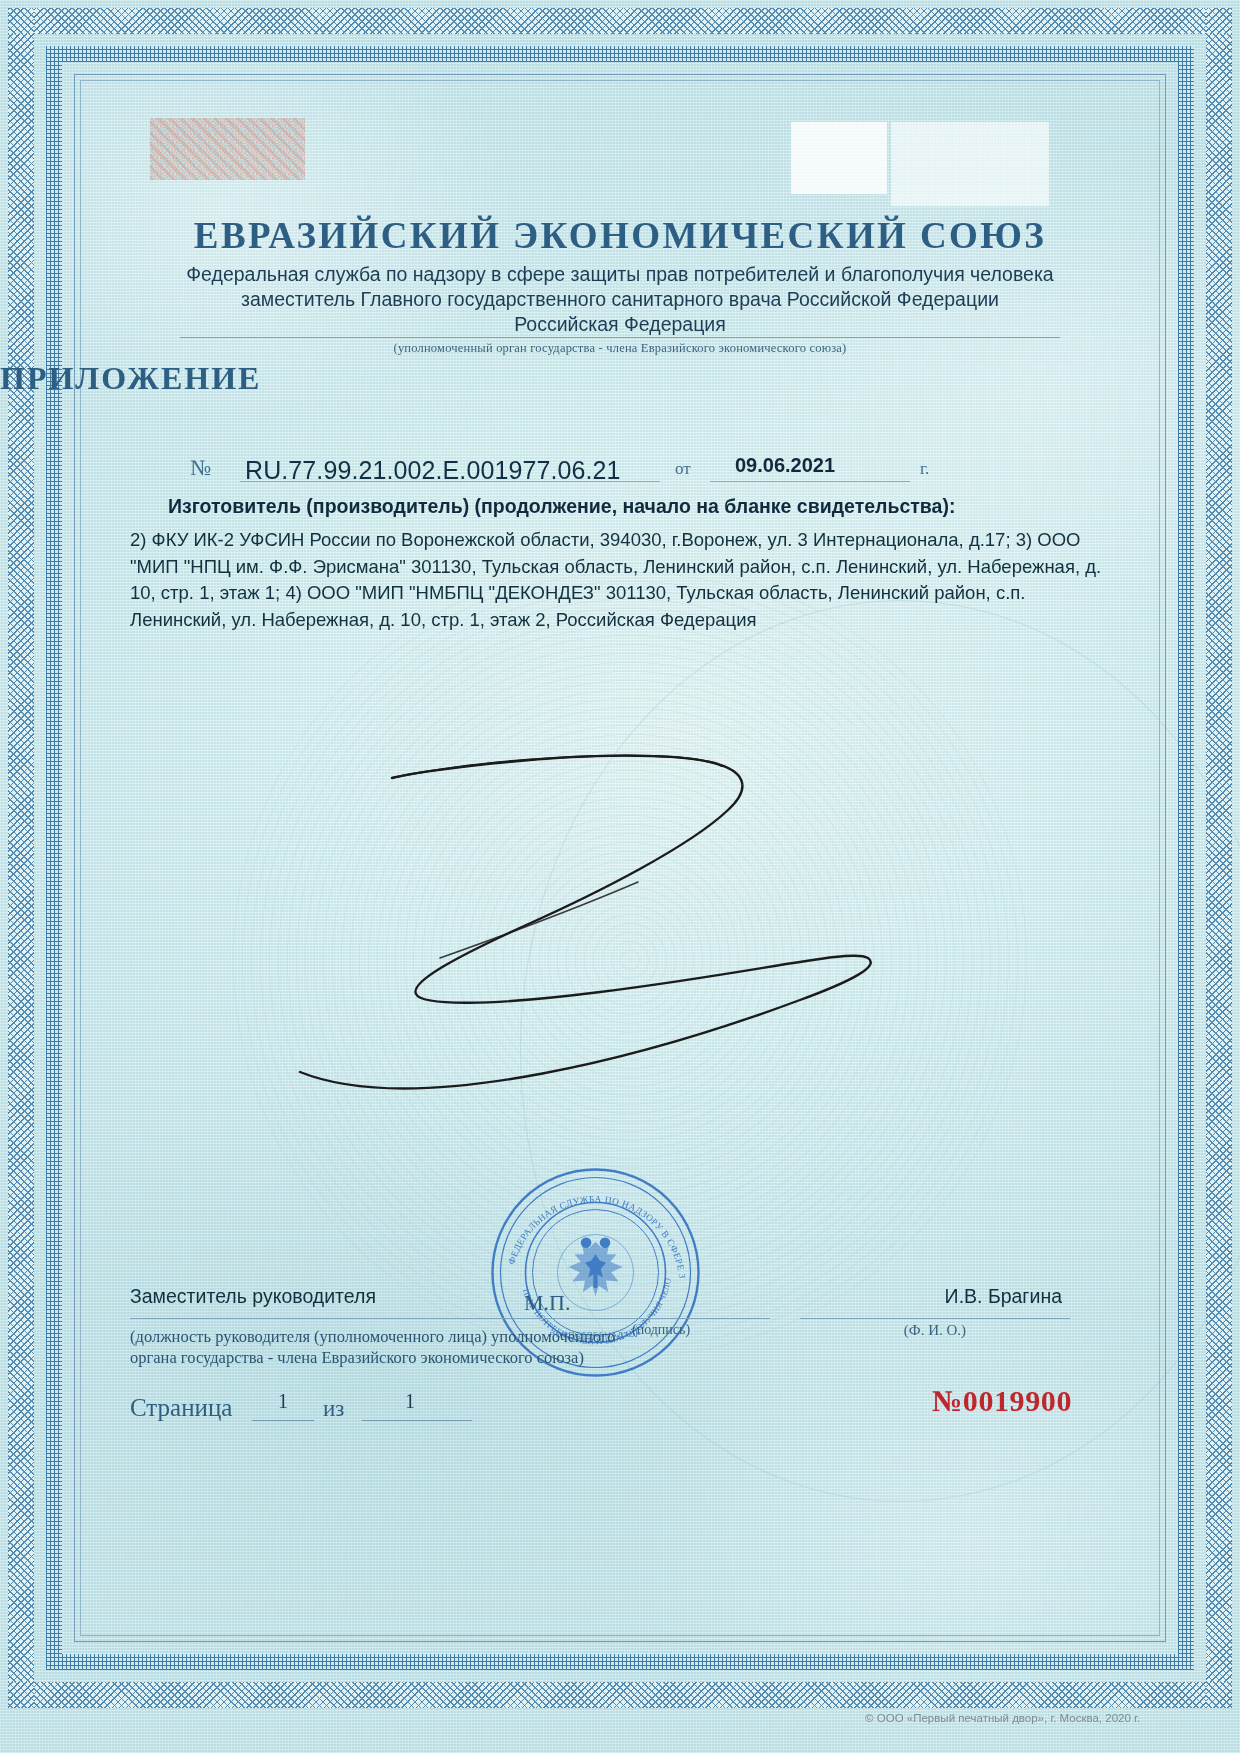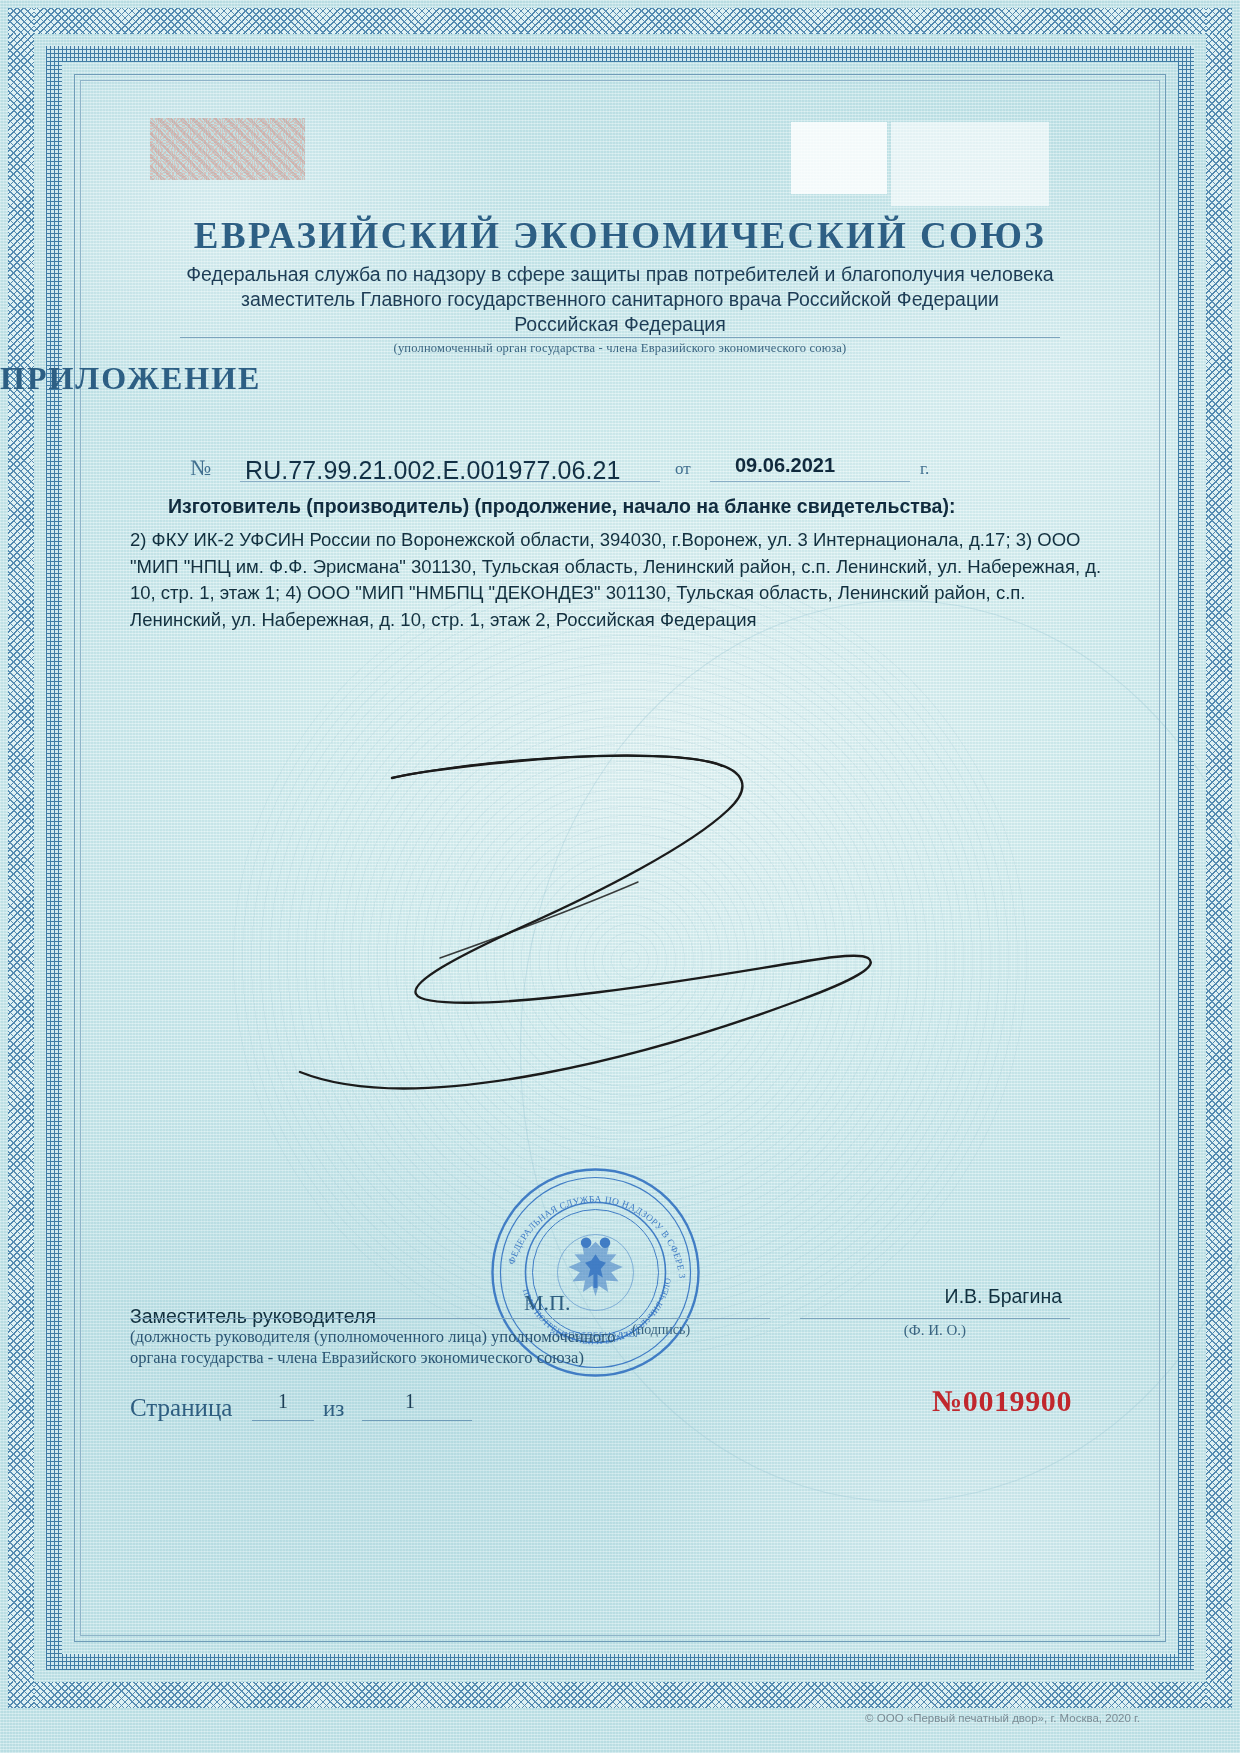--- a/index.html
+++ b/index.html
@@ -268,21 +268,21 @@
   .stamp {
     position: absolute;
     left: 488px; top: 1165px; width: 215px; height: 215px;
     pointer-events: none;
   }
 
   
   .sig-title {
     position: absolute;
     left: 130px; top: 1285px;
-    font-size: 19.5px; color: #11303f; margin-top: 20px;
+    font-size: 19.5px; color: #11303f;
   }
   .sig-rule {
     position: absolute;
     left: 130px; top: 1318px; width: 640px;
     border-top: 1px solid #7ba3bc;
   }
   .sig-name {
     position: absolute;
     left: 862px; top: 1285px; width: 200px;
     text-align: right;

